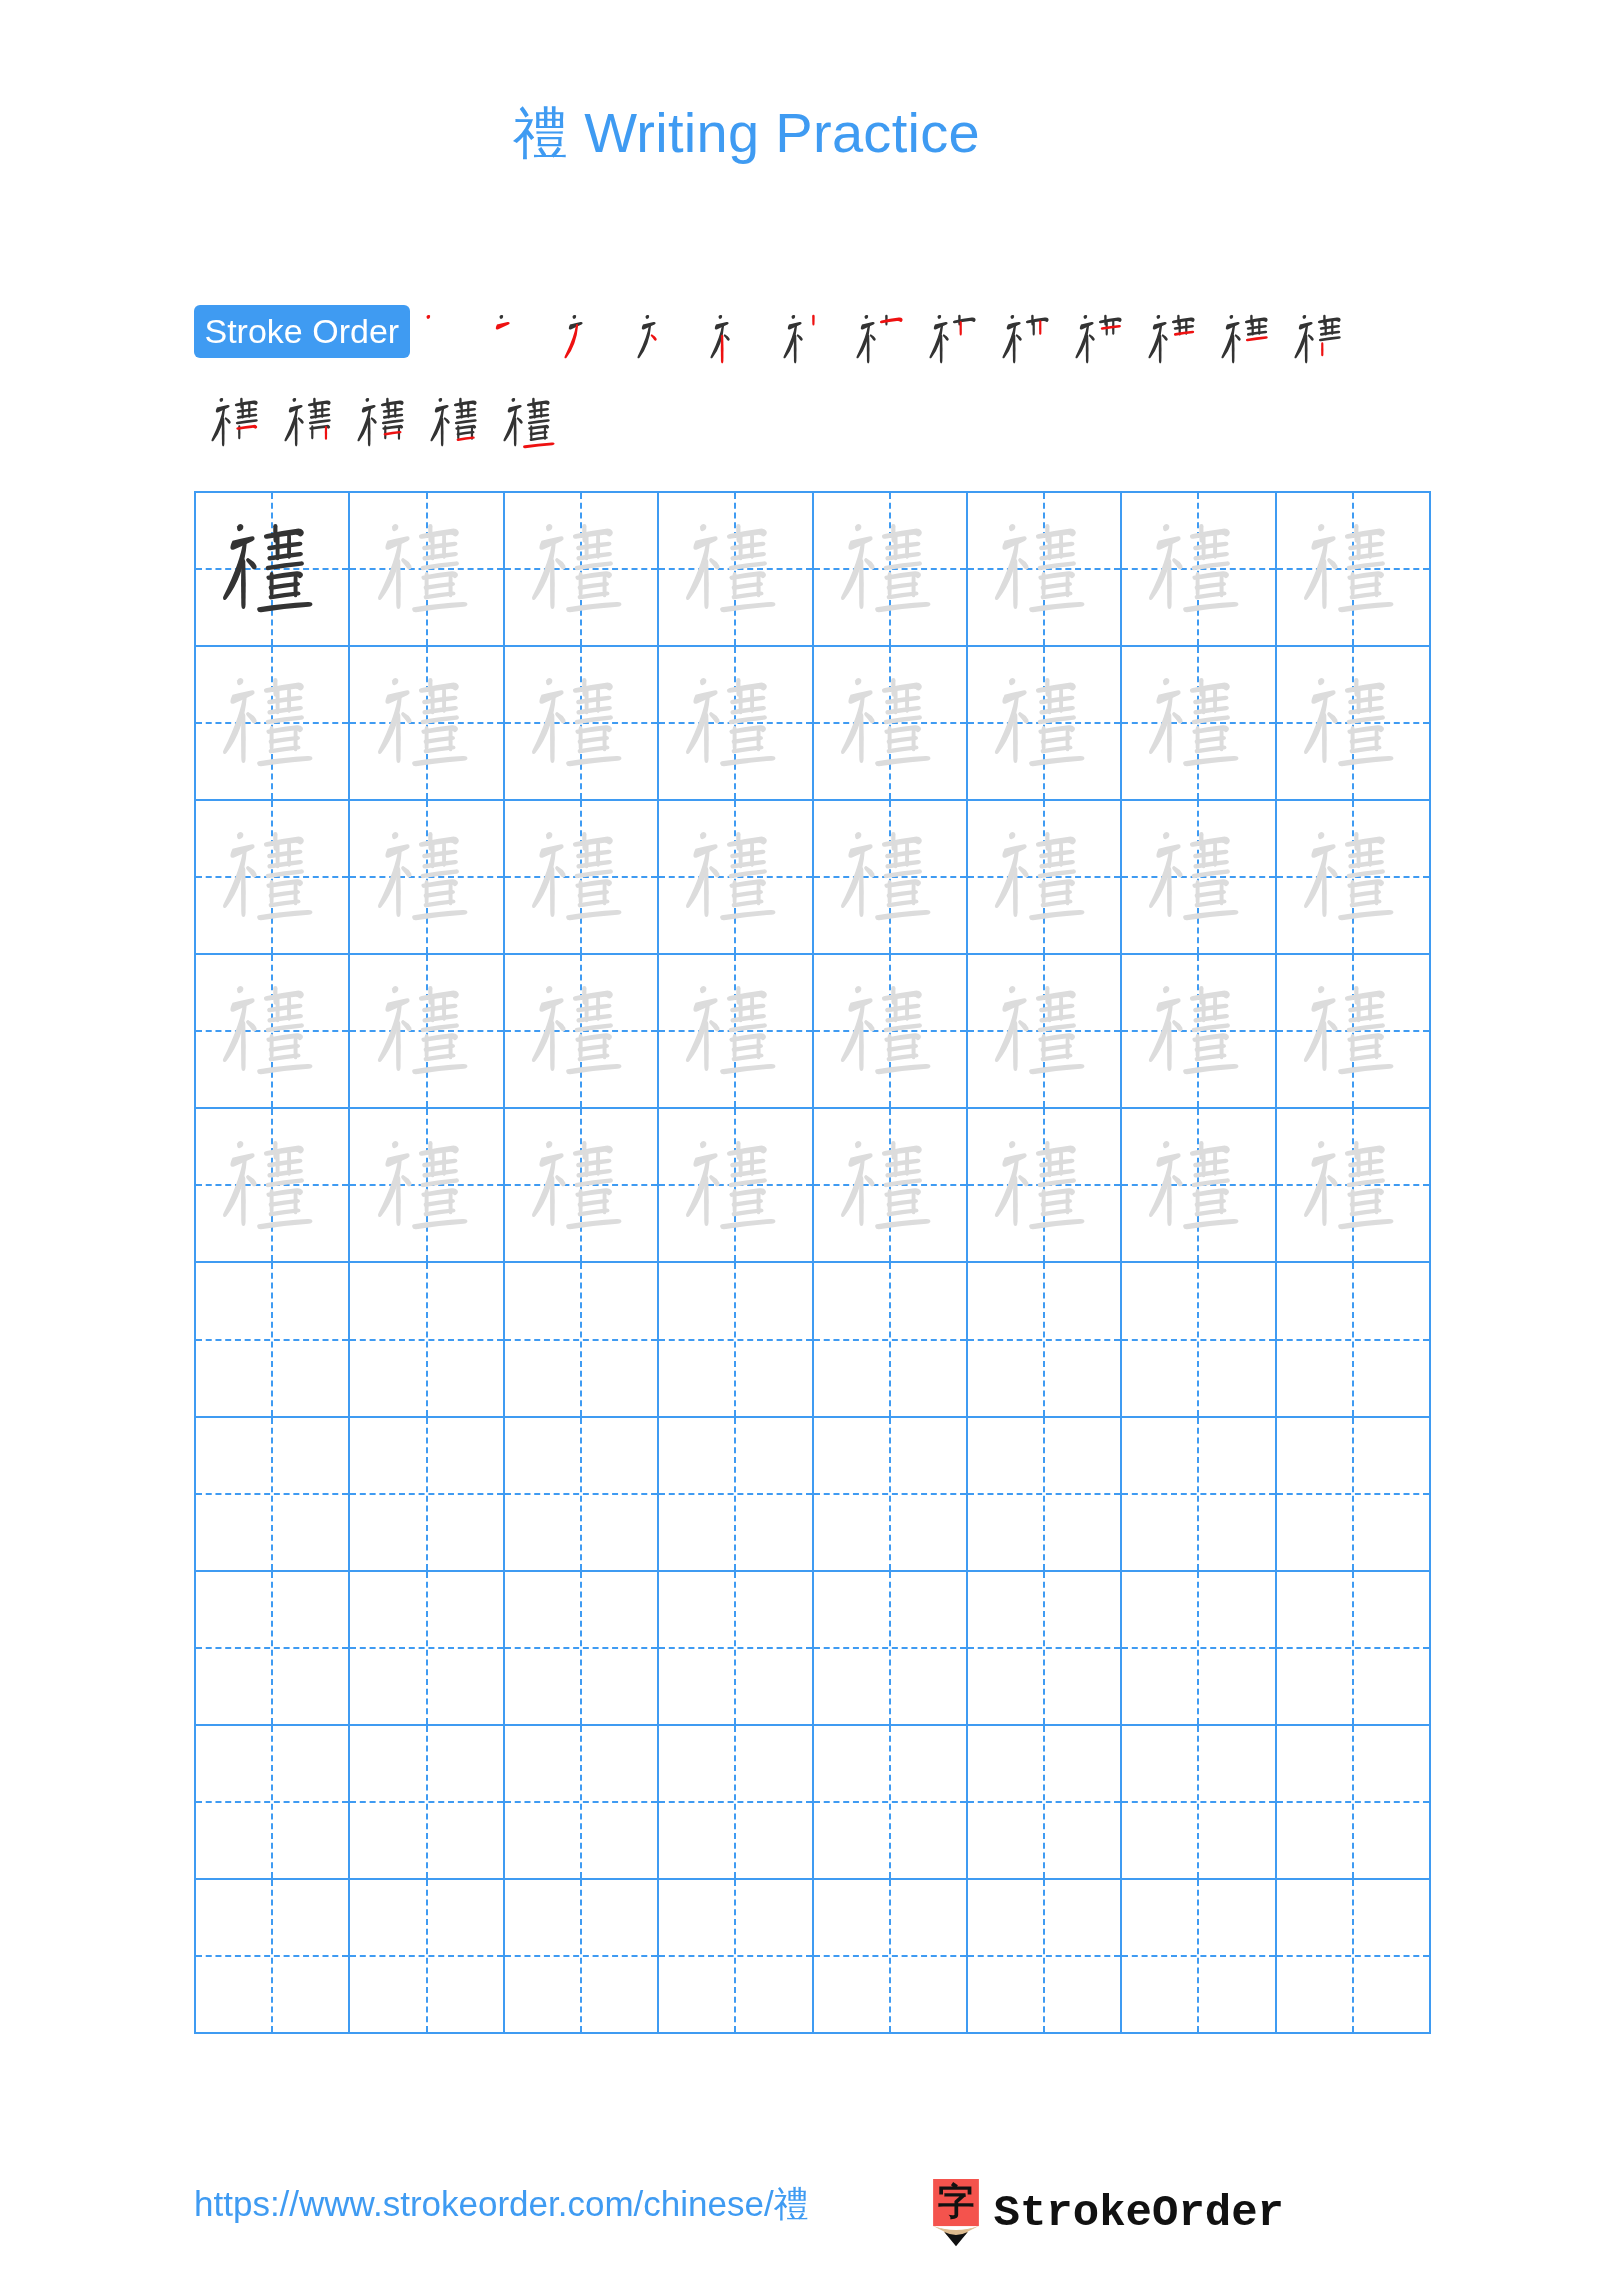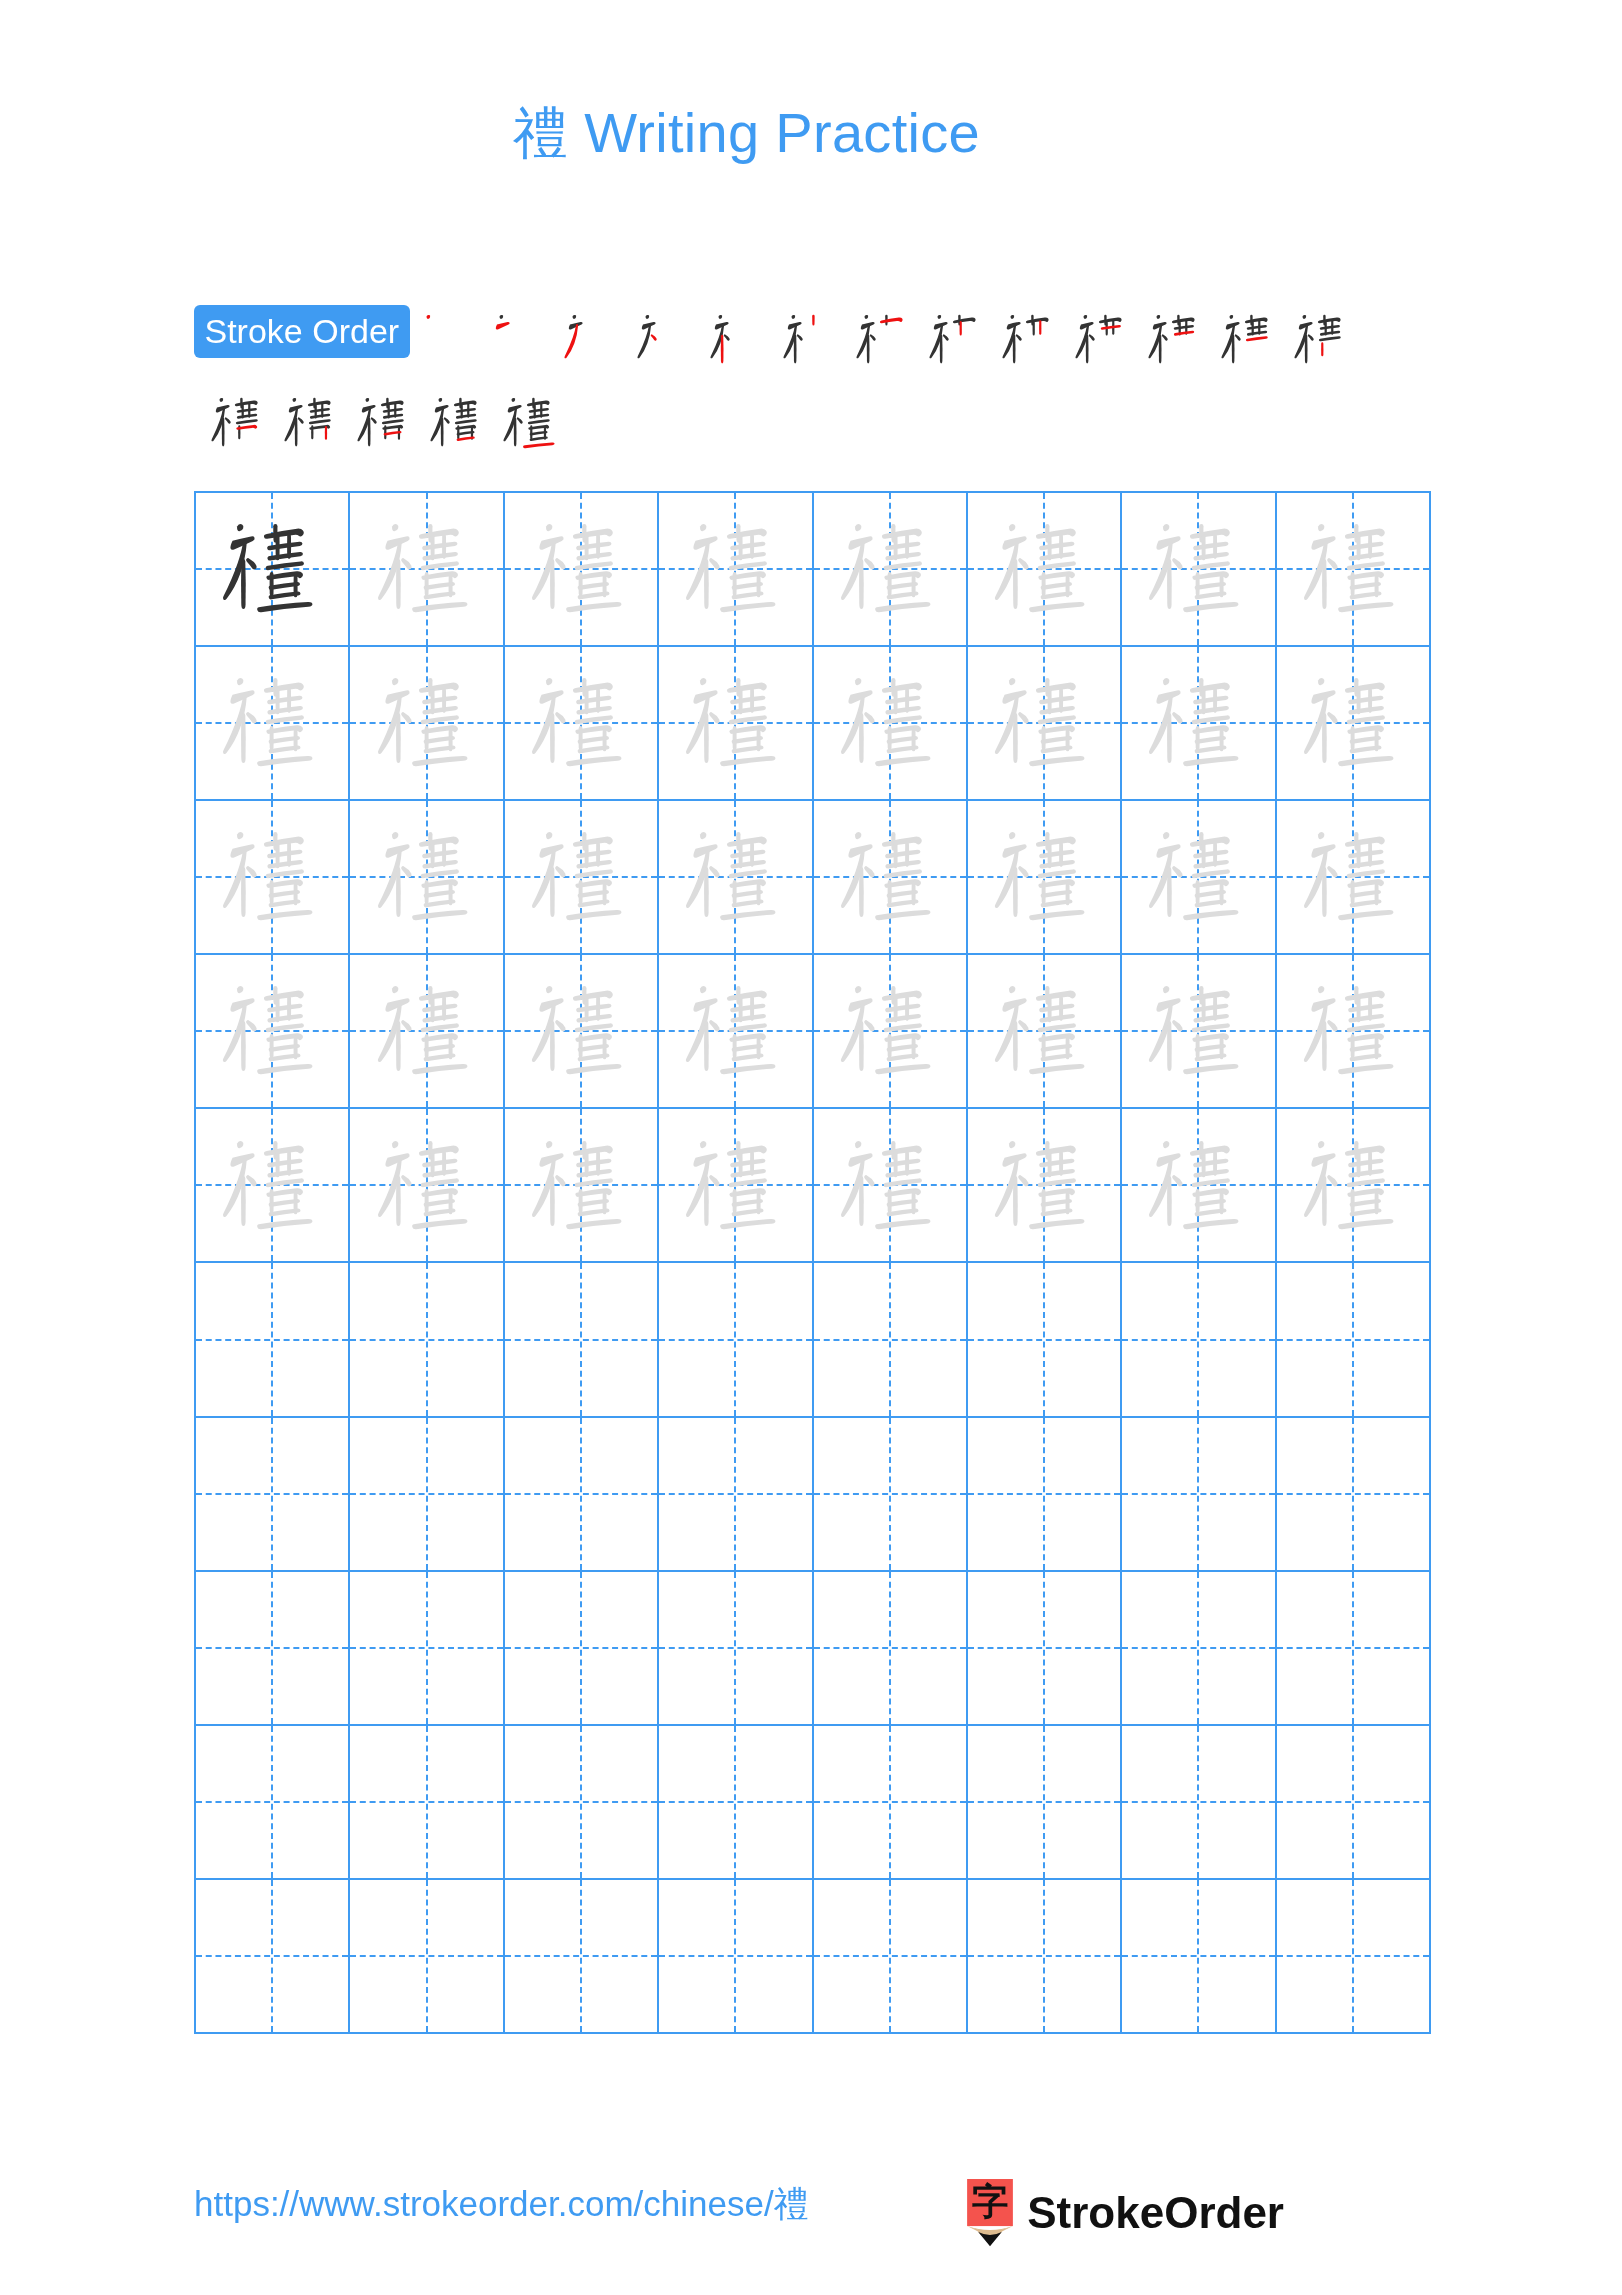--- a/index.html
+++ b/index.html
@@ -176,20 +176,21 @@
     height: 68px;
     position: relative;
     flex: 0 0 auto;
   }
   #brand-name {
     font-size: 44px;
     font-weight: bold;
     color: #111111;
     line-height: 1;
     white-space: nowrap;
+    font-family: Liberation Mono, monospace;
   }
 </style>
 </head>
 <body>
 
 <div id="title">
   <span class="han">禮</span><span> Writing Practice</span>
 </div>
 
 <div id="stroke-order-section">

